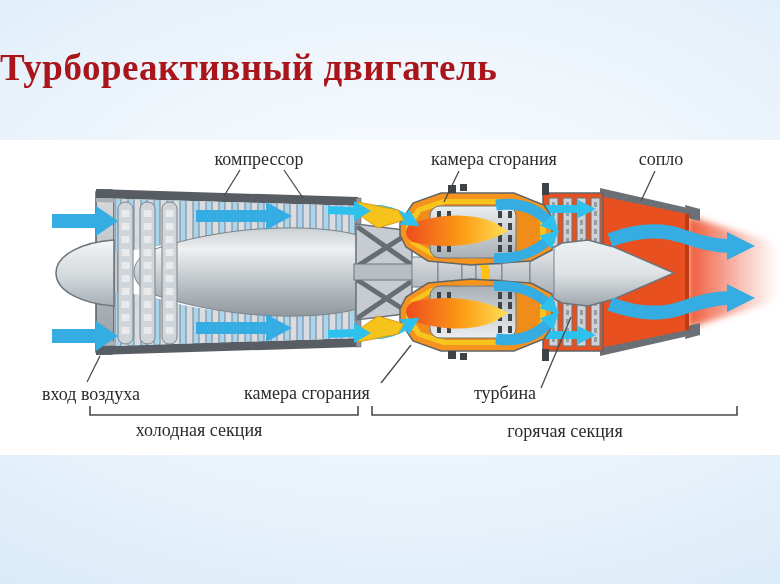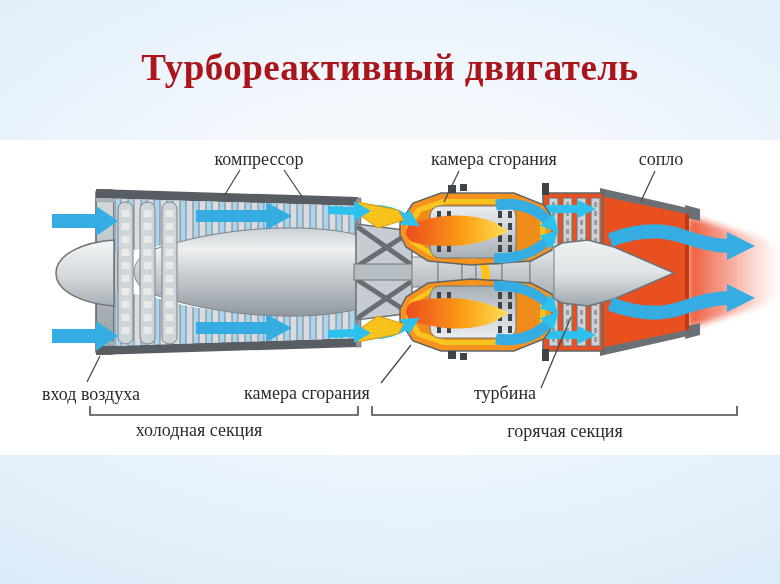--- a/index.html
+++ b/index.html
@@ -1,19 +1,19 @@
 <!DOCTYPE html>
 <html><head>
 <meta charset="utf-8">
 <style>
   html,body{margin:0;padding:0;}
   .slide{position:relative;width:780px;height:584px;overflow:hidden;
     background:radial-gradient(120% 95% at 52% 42%, #fdfeff 0%, #eaf3fb 45%, #cde4f6 100%);
     font-family:"Liberation Serif", serif;}
-  .title{position:absolute;left:0;right:0;top:46px;text-align:center;
+  .title{position:absolute;left:0;right:0;top:46px;text-align:left;
     font-size:37px;font-weight:bold;color:#a9151a;letter-spacing:.5px;}
   .panel{position:absolute;left:0;top:140px;width:780px;height:315px;background:#ffffff;}
   svg{position:absolute;left:0;top:0;}
   .lbl{font-family:"Liberation Serif", serif;font-size:18px;fill:#2b2b2b;}
   .leader{stroke:#4a4a4a;stroke-width:1.3;fill:none;}
   .bracket{stroke:#4a4a4a;stroke-width:1.6;fill:none;}
 </style>
 </head>
 <body>
 

